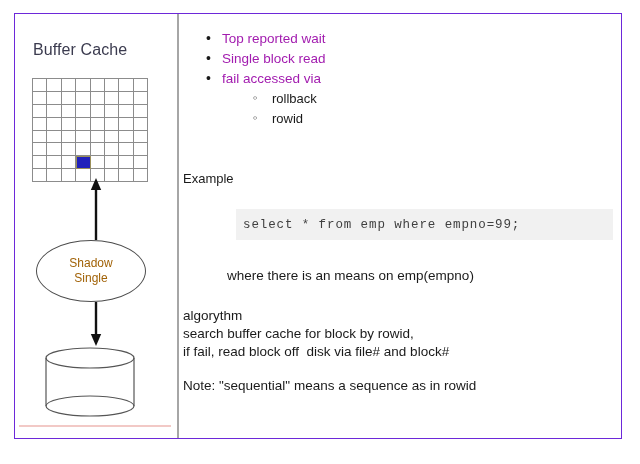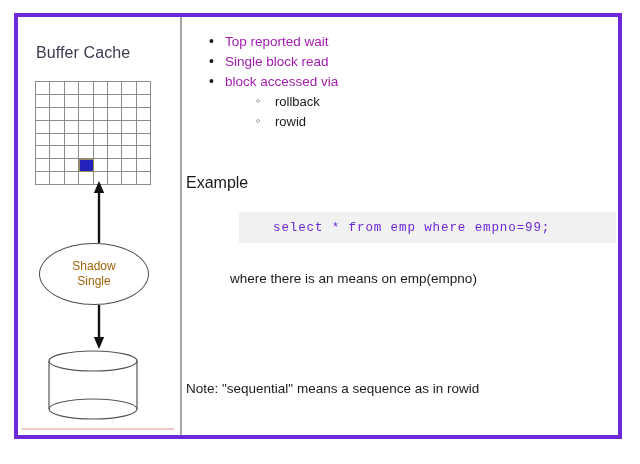--- a/index.html
+++ b/index.html
@@ -13,21 +13,21 @@
     font-family: "Liberation Sans", sans-serif;
     overflow: hidden;
   }
   #slide {
     position: absolute;
     left: 14px;
     top: 13px;
     width: 608px;
     height: 426px;
     box-sizing: border-box;
-    border: 4px solid #6d28d9;
+    border: 1px solid #6d28d9;
     background: #ffffff;
     display: flex;
   }
   
   #left-panel {
     position: relative;
     width: 164px;
     box-sizing: border-box;
     border-right: 2px solid #a6a6a6;
     flex: 0 0 164px;
@@ -166,39 +166,39 @@
   #bullet-block {
     position: absolute;
     left: 22px;
     top: 15px;
     width: 400px;
   }
   #example-label {
     position: absolute;
     left: 4px;
     top: 157px;
-    font-size: 16px;
+    font-size: 13px;
     color: #1a1a1a;
   }
   #code-box {
     position: absolute;
     left: 57px;
     top: 195px;
     width: 377px;
     height: 31px;
     background: #f1f1f1;
     display: flex;
     align-items: center;
   }
   #code-box code {
     font-family: "Liberation Mono", monospace;
     font-size: 12.5px;
-    color: #6d28d9;
+    color: #404040;
     letter-spacing: 0.9px;
-    padding-left: 34px;
+    padding-left: 7px;
     white-space: pre;
   }
   #index-note {
     position: absolute;
     left: 48px;
     top: 254px;
     font-size: 13.5px;
     color: #1a1a1a;
     white-space: nowrap;
   }
@@ -333,38 +333,41 @@
 
     <div id="bullet-block">
       <ul class="bullets">
         <li>
           <span>Top reported wait</span>
         </li>
         <li>
           <span>Single block read</span>
         </li>
         <li>
-          <span>block accessed via</span>
+          <span>fail accessed via</span>
         </li>
       </ul>
       <ul class="subbullets">
         <li>
           <span>rollback</span>
         </li>
         <li>
           <span>rowid</span>
         </li>
       </ul>
     </div>
 
     <div id="example-label">Example</div>
 
     <div id="code-box">
       <code>select * from emp where empno=99;</code>
     </div>
 
     <div id="index-note">where there is an means on emp(empno)</div>
 
+    <div id="algo-block">algorythm
+search buffer cache for block by rowid,
+if fail, read block off  disk via file# and block#</div>
 
     <div id="sequential-note">Note: "sequential" means a sequence as in rowid</div>
   </div>
 
 </div>
 
 </body></html>

